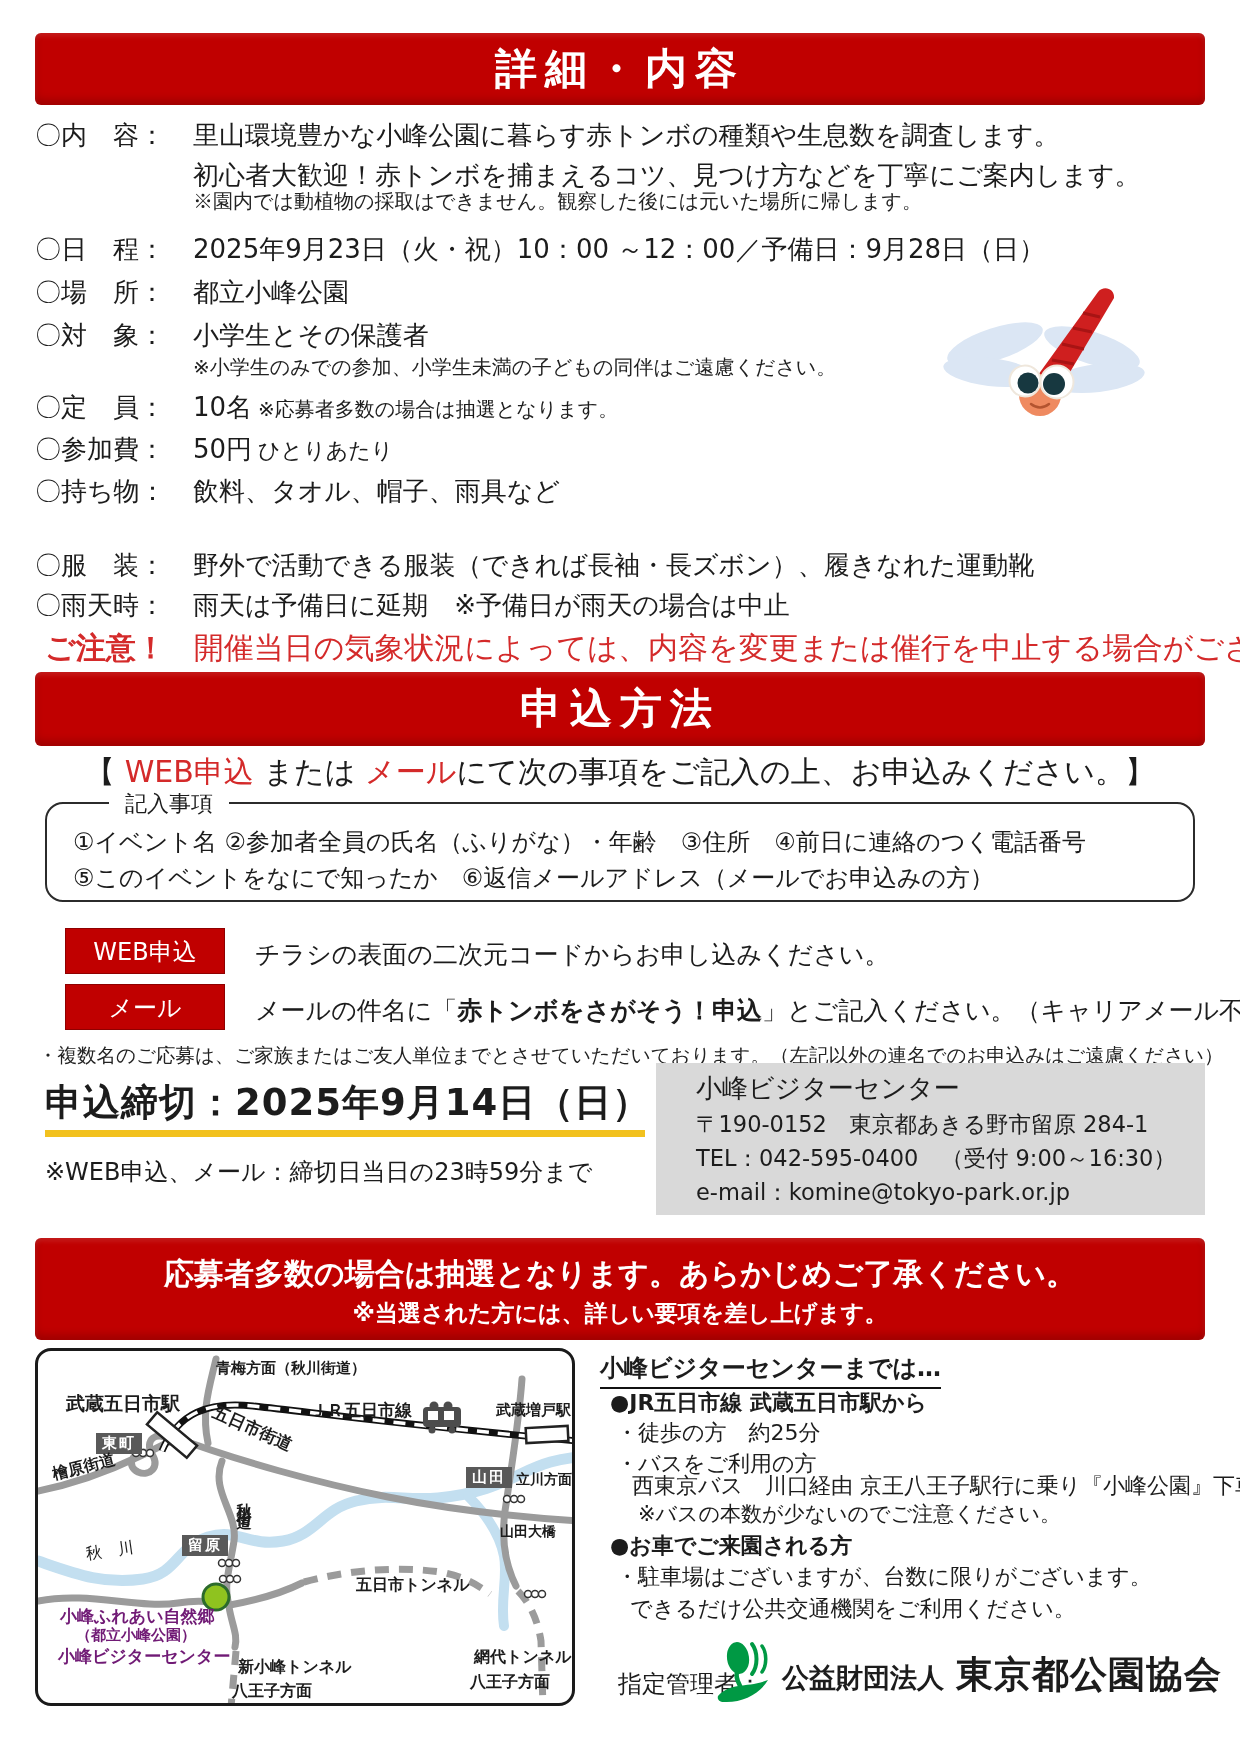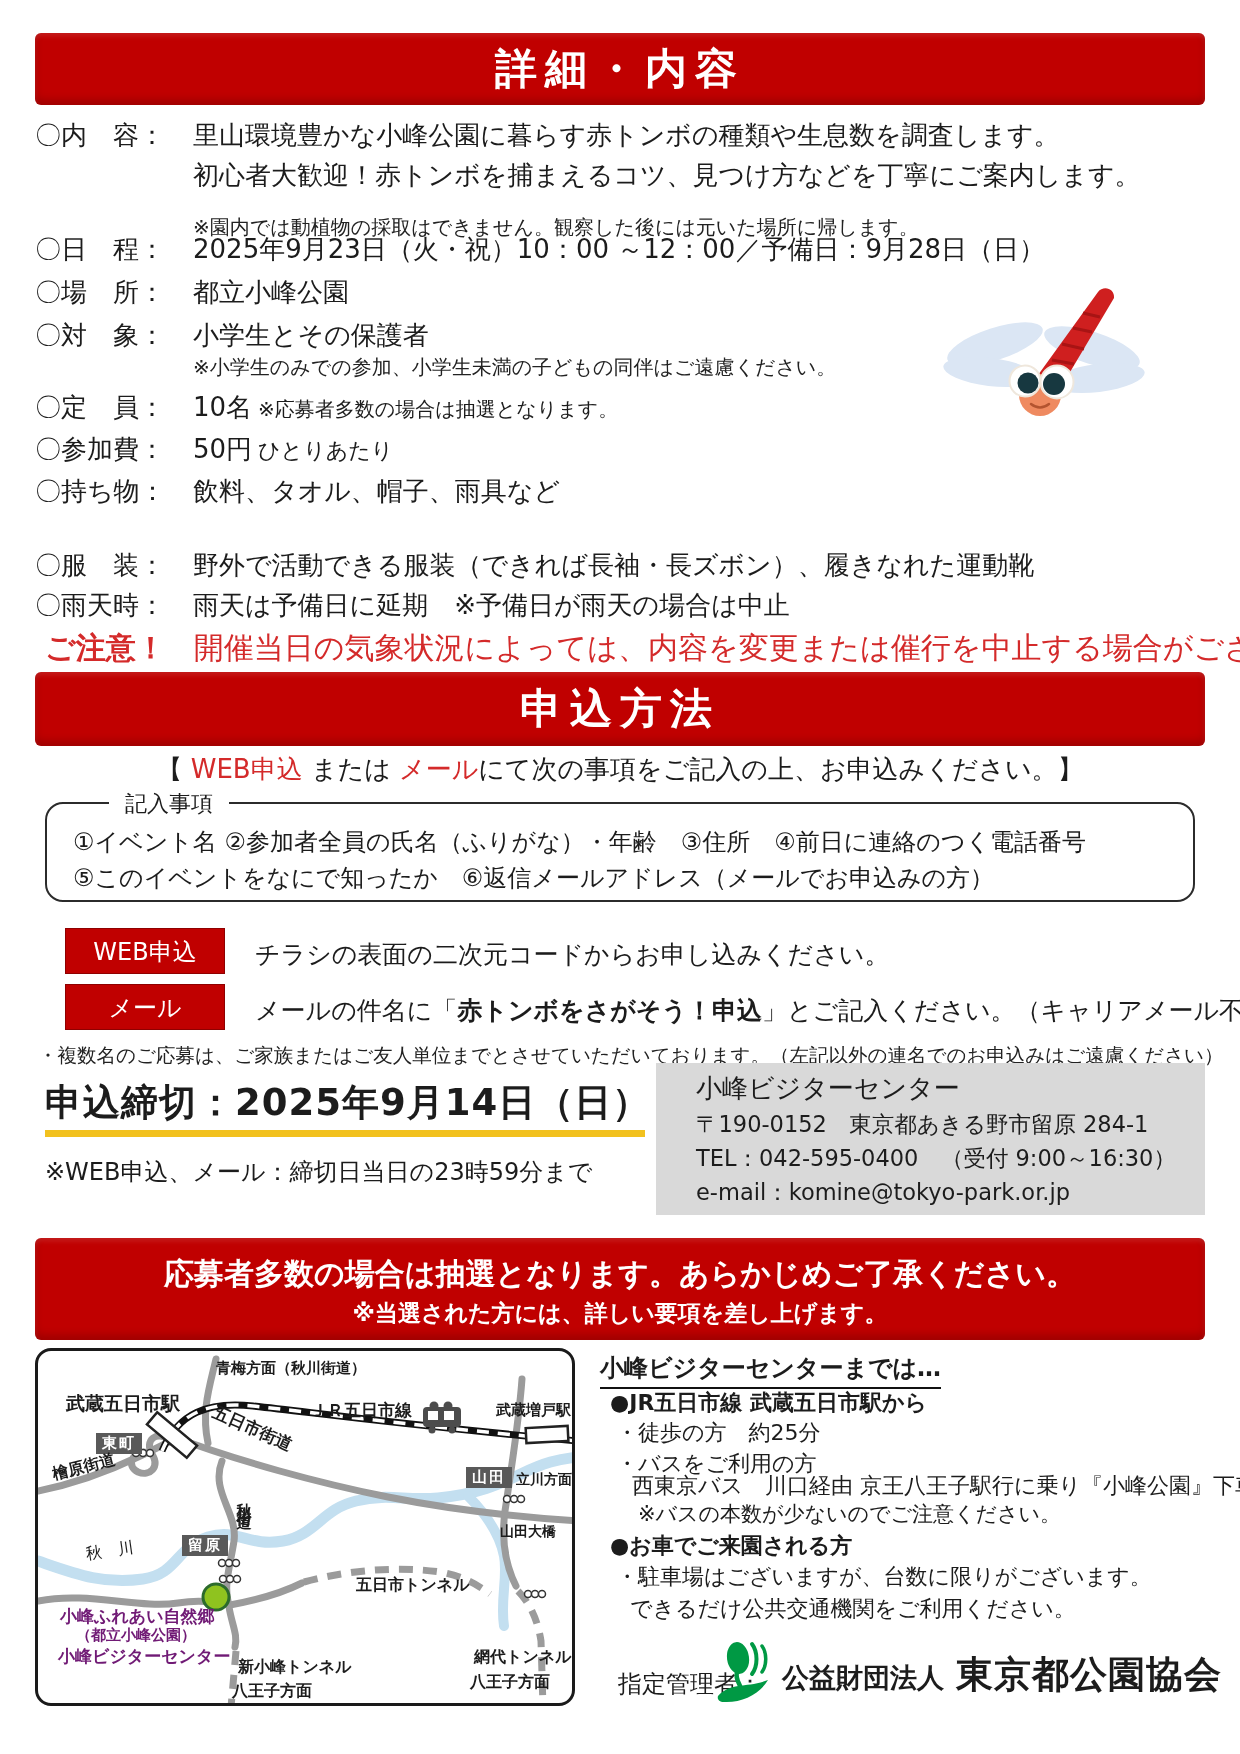--- a/index.html
+++ b/index.html
@@ -12,21 +12,21 @@
   .banner-title{font-size:42px;letter-spacing:8px;}
   
   .d-row{position:absolute;left:0;font-size:26px;white-space:nowrap;color:#1c1c1c;}
   .d-row .lab{display:inline-block;width:158px;}
   .d-row.indent{left:158px;}
   .d-row.note{font-size:20px;left:158px;color:#222;}
   .d-row .small{font-size:20px;margin-left:6px;}
   .notice-row{position:absolute;left:10px;font-size:30px;color:#d42a2a;white-space:nowrap;}
   .notice-row .nlab{font-weight:bold;margin-right:28px;}
   
-  .intro{position:absolute;left:0;width:1240px;text-align:center;font-size:26px;white-space:nowrap;}
+  .intro{position:absolute;left:0;width:1240px;text-align:center;font-size:30px;white-space:nowrap;}
   .red-inline{color:#d42a2a;}
   .fieldbox{position:absolute;left:45px;top:802px;width:1146px;height:96px;border:2px solid #2b2b2b;
         border-radius:18px;background:#fff;}
   .fieldbox .legend{position:absolute;top:-15px;left:62px;background:#fff;padding:0 16px;font-size:22px;}
   .fieldbox .l1{position:absolute;left:26px;top:22px;font-size:24px;white-space:nowrap;}
   .fieldbox .l2{position:absolute;left:26px;top:58px;font-size:24px;white-space:nowrap;}
   .red-btn{position:absolute;left:65px;width:160px;height:46px;background:#c00000;color:#fff;
         font-size:24px;text-align:center;line-height:46px;border:1px solid #8f0000;box-sizing:border-box;}
   .btn-text{position:absolute;left:255px;font-size:25px;white-space:nowrap;}
   .multi-note{position:absolute;left:38px;font-size:19.5px;white-space:nowrap;color:#222;}
@@ -61,21 +61,21 @@
 
 <div id="page">
 
   <div class="red-banner" style="top:33px;height:72px;line-height:72px;">
     <span class="banner-title">詳細・内容</span>
   </div>
 
   <div class="abs" style="left:35px;top:112px;width:1170px;height:560px;">
     <div class="d-row" style="top:6px;"><span class="lab">〇内　容：</span><span>里山環境豊かな小峰公園に暮らす赤トンボの種類や生息数を調査します。</span></div>
     <div class="d-row indent" style="top:46px;"><span>初心者大歓迎！赤トンボを捕まえるコツ、見つけ方などを丁寧にご案内します。</span></div>
-    <div class="d-row note" style="top:102px;"><span>※園内では動植物の採取はできません。観察した後には元いた場所に帰します。</span></div>
+    <div class="d-row note" style="top:76px;font-family:Liberation Mono, monospace;"><span>※園内では動植物の採取はできません。観察した後には元いた場所に帰します。</span></div>
     <div class="d-row" style="top:120px;"><span class="lab">〇日　程：</span><span>2025年9月23日（火・祝）10：00 ～12：00／予備日：9月28日（日）</span></div>
     <div class="d-row" style="top:163px;"><span class="lab">〇場　所：</span><span>都立小峰公園</span></div>
     <div class="d-row" style="top:206px;"><span class="lab">〇対　象：</span><span>小学生とその保護者</span></div>
     <div class="d-row note" style="top:242px;"><span>※小学生のみでの参加、小学生未満の子どもの同伴はご遠慮ください。</span></div>
     <div class="d-row" style="top:278px;"><span class="lab">〇定　員：</span><span>10名</span><span class="small">※応募者多数の場合は抽選となります。</span></div>
     <div class="d-row" style="top:320px;"><span class="lab">〇参加費：</span><span>50円</span><span class="small" style="font-size:22px;">ひとりあたり</span></div>
     <div class="d-row" style="top:362px;"><span class="lab">〇持ち物：</span><span>飲料、タオル、帽子、雨具など</span></div>
     <div class="d-row" style="top:436px;"><span class="lab">〇服　装：</span><span>野外で活動できる服装（できれば長袖・長ズボン）、履きなれた運動靴</span></div>
     <div class="d-row" style="top:476px;"><span class="lab">〇雨天時：</span><span>雨天は予備日に延期　※予備日が雨天の場合は中止</span></div>
     <div class="notice-row" style="top:516px;">

